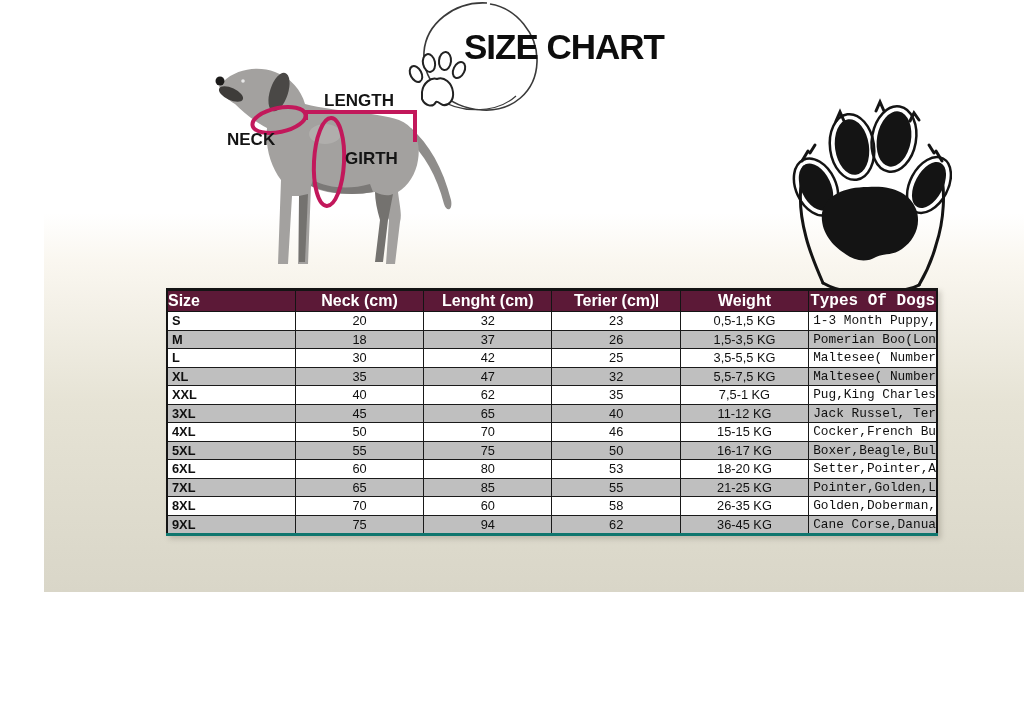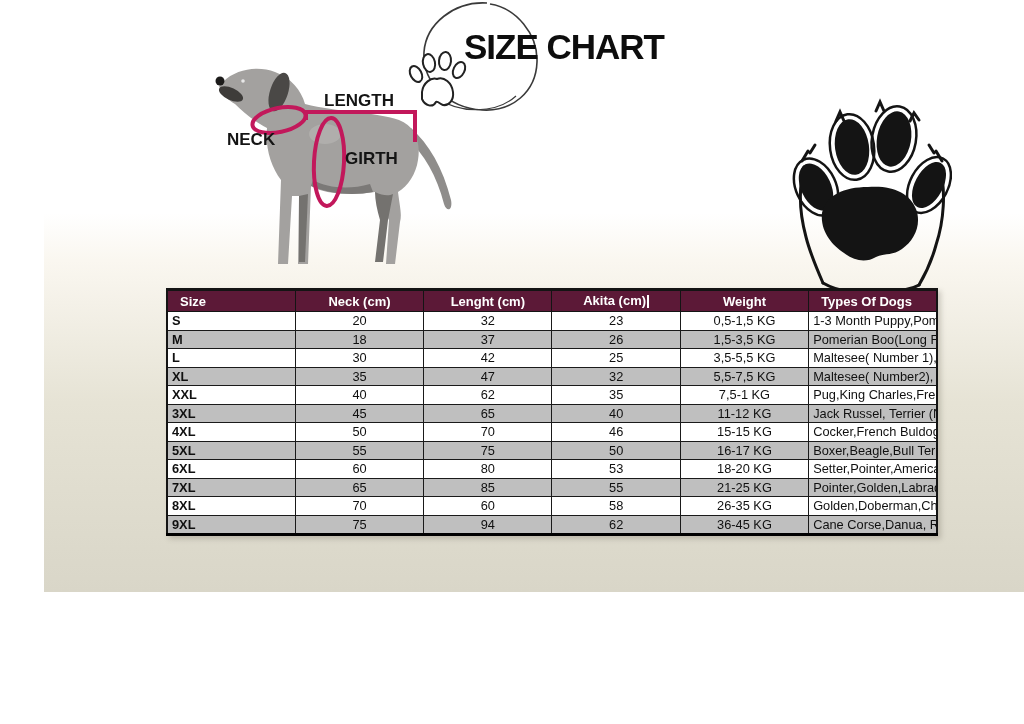--- a/index.html
+++ b/index.html
@@ -27,33 +27,33 @@
   
   table.size-table{
     position:absolute;left:122px;top:288px;width:772px;
     border-collapse:collapse;table-layout:fixed;
     font-family:"Liberation Sans", sans-serif;
     box-shadow:3px 3px 5px rgba(90,85,70,0.25);
     background:#fff;
   }
   table.size-table th{
     background:var(--header-bg,#5C1937);color:var(--header-text,#ffffff);
-    font-size:13px;font-weight:700;height:20px;padding:0 12px;
+    font-size:16px;font-weight:700;height:20px;padding:0 0;
     border:1px solid #141414;border-top:3px solid #141414;white-space:nowrap;overflow:hidden;
   }
   table.size-table td{
     font-size:12.8px;color:#101010;height:17.5px;line-height:17px;
     padding:0 4px;border:1px solid #1a1a1a;white-space:nowrap;overflow:hidden;
   }
   table.size-table tr.alt td{background:var(--row-alt,#BFBFBF);}
-  table.size-table tr:last-child td{border-bottom:3px solid #000000;}
+  table.size-table tr:last-child td{border-bottom:3px solid #0f766e;}
   table.size-table th.col0,table.size-table td.col0{text-align:left;border-left:2px solid #141414;}
   table.size-table td.col0{font-weight:700;}
   table.size-table th.col1,td.col1,th.col2,td.col2,th.col3,td.col3,th.col4,td.col4{text-align:center;}
-  table.size-table th.col5,table.size-table td.col5{text-align:left;border-right:2px solid #141414;}
+  table.size-table th.col5,table.size-table td.col5{text-align:center;border-right:2px solid #141414;font-family:Liberation Mono, monospace;}
   .caret{
     display:inline-block;width:2px;height:13px;background:#ffffff;
     vertical-align:middle;margin-left:1px;position:relative;top:-1px;
   }
 </style>
 </head>
 <body>
 
 <div id="canvas">
 
@@ -149,21 +149,21 @@
       </g>
     </svg>
   </div>
 
   <table class="size-table">
     <thead>
       <tr>
           <th class="col0"><span>Size</span></th>
           <th class="col1"><span>Neck (cm)</span></th>
           <th class="col2"><span>Lenght (cm)</span></th>
-          <th class="col3"><span>Akita (cm)</span><span class="caret"></span></th>
+          <th class="col3"><span>Terier (cm)</span><span class="caret"></span></th>
           <th class="col4"><span>Weight</span></th>
           <th class="col5"><span>Types Of Dogs</span></th>
         </tr>
     </thead>
     <tbody>
         <tr>
           <td class="col0">S</td>
           <td class="col1">20</td>
           <td class="col2">32</td>
           <td class="col3">23</td>

